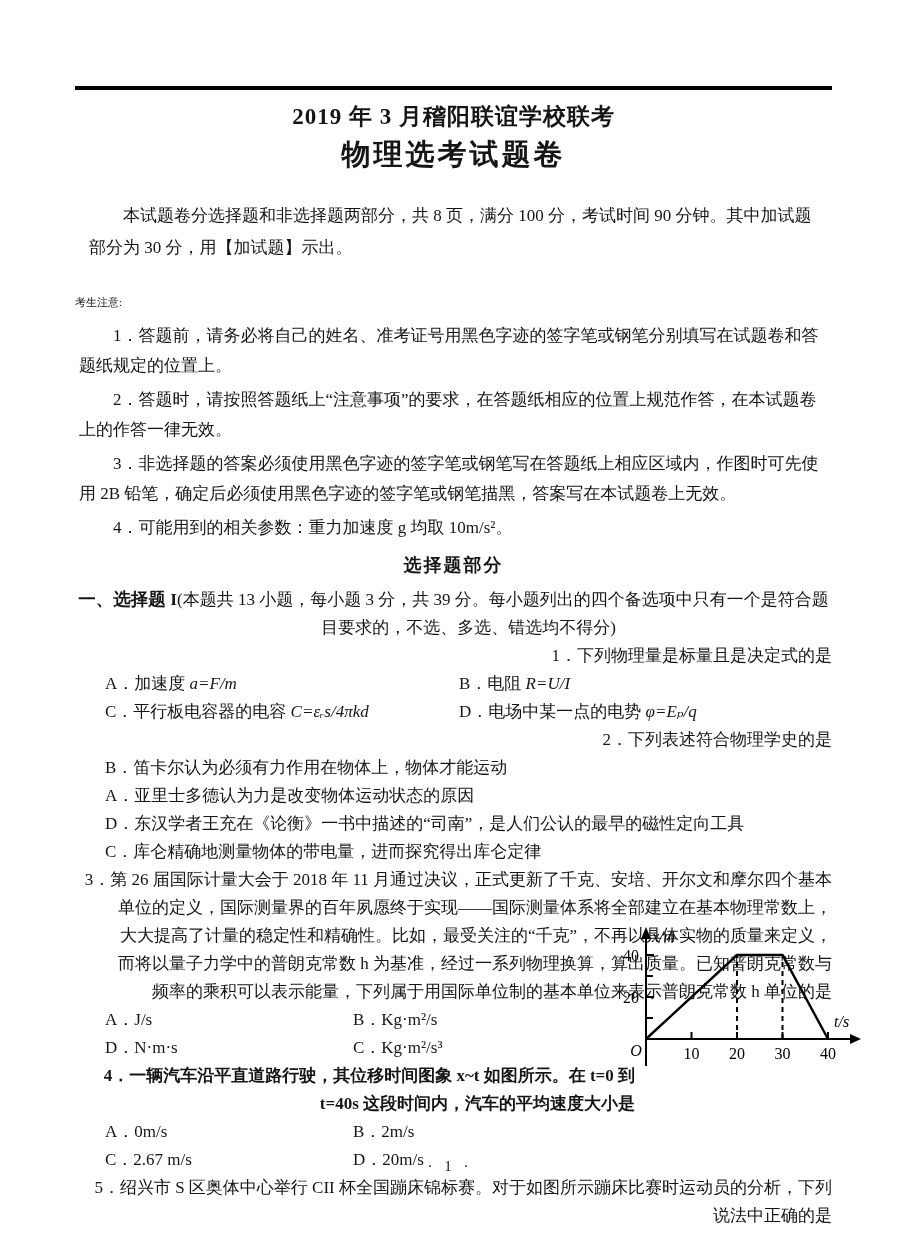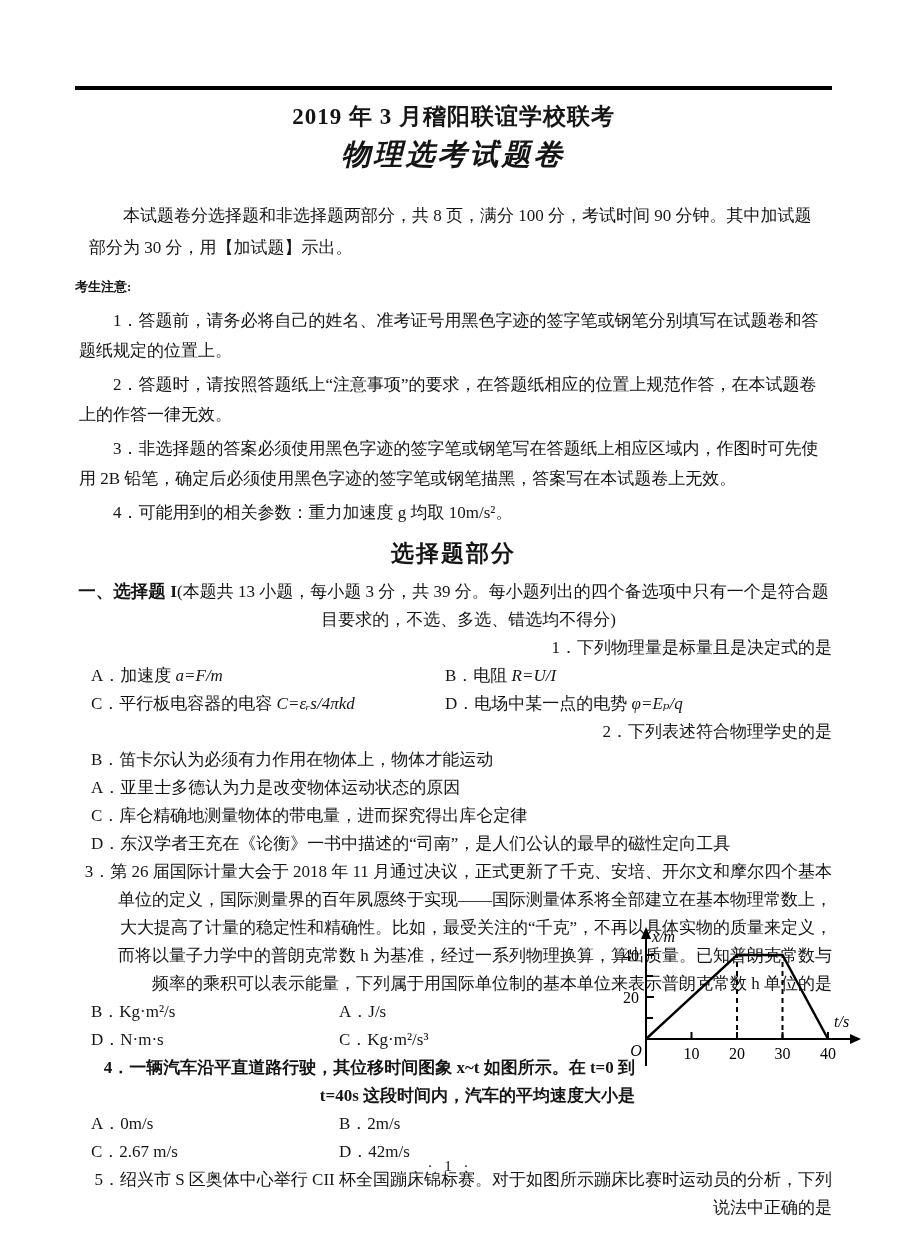--- a/index.html
+++ b/index.html
@@ -1,31 +1,31 @@
 <!DOCTYPE html>
 <html><head>
 <meta charset="utf-8">
 <style>
   html,body{margin:0;padding:0;background:#e8e8e8;}
   .page{position:relative;width:900px;height:1246px;margin:0 auto;background:#ffffff;
         font-family:"Liberation Serif","DejaVu Serif",serif;color:#151515;overflow:hidden;}
   .content{position:absolute;left:75px;top:0;width:757px;}
   .rule{border-top:4px solid #000;margin-top:86px;}
   .t1{text-align:center;font-size:23px;font-weight:700;margin:11px 0 2px;letter-spacing:1px;}
-  .t2{text-align:center;font-size:29px;font-weight:700;margin:3px 0 0;letter-spacing:3px;font-style:italic;}
+  .t2{text-align:center;font-size:29px;font-weight:700;margin:3px 0 0;letter-spacing:3px;}
   .intro{font-size:17px;line-height:32px;text-indent:2em;margin:25px 14px 0;}
-  .notice-head{font-size:13px;font-weight:700;margin:8px 0 0;line-height:30px;}
+  .notice-head{font-size:11px;font-weight:400;margin:23px 0 0;line-height:30px;}
   p.notice{font-size:17px;line-height:30px;text-indent:2em;margin:4px;}
-  .sec-head{text-align:center;font-size:23px;font-weight:700;margin:10px 0 8px;letter-spacing:2px;}
+  .sec-head{text-align:center;font-size:18px;font-weight:700;margin:10px 0 8px;letter-spacing:2px;}
   .part-lead{font-size:17px;line-height:28px;margin:0;padding-left:30px;text-indent:-30px;text-align:center;}
   .part-lead b{font-size:17.5px;}
   .qtext{font-size:17px;line-height:28px;margin:0;padding-left:30px;text-indent:-30px;text-align:right;}
   .qtext .qnum{display:inline-block;width:30px;text-indent:0;}
   .narrow{width:530px;font-weight:bold;}
-  .options{margin-left:16px;font-size:17px;line-height:28px;}
+  .options{margin-left:30px;font-size:17px;line-height:28px;}
   .grid2a{display:grid;grid-template-columns:354px 1fr;}
   .grid2b{display:grid;grid-template-columns:248px 1fr;width:520px;}
   .opt i{font-style:italic;}
   .chart{position:absolute;left:612px;top:924px;width:252px;height:148px;}
   .pagenum{position:absolute;left:0;width:100%;top:1158px;text-align:center;font-size:15px;letter-spacing:4px;}
 </style>
 </head>
 <body>
 
 <div class="page">
@@ -56,42 +56,42 @@
         <div class="opt"><span>C．</span><span>平行板电容器的电容 </span><i>C=εᵣs/4πkd</i></div>
         <div class="opt"><span>D．</span><span>电场中某一点的电势 </span><i>φ=Eₚ/q</i></div>
       </div>
     </div>
 
     <div class="question">
       <p class="qtext"><span class="qnum">2．</span><span>下列表述符合物理学史的是</span></p>
       <div class="options">
         <div class="opt"><span>B．</span><span>笛卡尔认为必须有力作用在物体上，物体才能运动</span></div>
         <div class="opt"><span>A．</span><span>亚里士多德认为力是改变物体运动状态的原因</span></div>
+        <div class="opt"><span>D．</span><span>东汉学者王充在《论衡》一书中描述的“司南”，是人们公认的最早的磁性定向工具</span></div>
         <div class="opt"><span>C．</span><span>库仑精确地测量物体的带电量，进而探究得出库仑定律</span></div>
-        <div class="opt"><span>D．</span><span>东汉学者王充在《论衡》一书中描述的“司南”，是人们公认的最早的磁性定向工具</span></div>
       </div>
     </div>
 
     <div class="question">
       <p class="qtext"><span class="qnum">3．</span><span>第 26 届国际计量大会于 2018 年 11 月通过决议，正式更新了千克、安培、开尔文和摩尔四个基本单位的定义，国际测量界的百年夙愿终于实现——国际测量体系将全部建立在基本物理常数上，大大提高了计量的稳定性和精确性。比如，最受关注的“千克”，不再以具体实物的质量来定义，而将以量子力学中的普朗克常数 h 为基准，经过一系列物理换算，算出质量。已知普朗克常数与频率的乘积可以表示能量，下列属于用国际单位制的基本单位来表示普朗克常数 h 单位的是</span></p>
       <div class="options grid2b">
+        <div class="opt"><span>A．</span><span>J/s</span></div>
         <div class="opt"><span>B．</span><span>Kg·m²/s</span></div>
-        <div class="opt"><span>A．</span><span>J/s</span></div>
         <div class="opt"><span>D．</span><span>N·m·s</span></div>
         <div class="opt"><span>C．</span><span>Kg·m²/s³</span></div>
       </div>
     </div>
 
     <div class="question">
       <p class="qtext narrow"><span class="qnum">4．</span><span>一辆汽车沿平直道路行驶，其位移时间图象 x~t 如图所示。在 t=0 到 t=40s 这段时间内，汽车的平均速度大小是</span></p>
       <div class="options grid2b">
         <div class="opt"><span>A．</span><span>0m/s</span></div>
         <div class="opt"><span>B．</span><span>2m/s</span></div>
         <div class="opt"><span>C．</span><span>2.67 m/s</span></div>
-        <div class="opt"><span>D．</span><span>42m/s</span></div>
+        <div class="opt"><span>D．</span><span>20m/s</span></div>
       </div>
     </div>
 
     <div class="question">
       <p class="qtext"><span class="qnum">5．</span><span>绍兴市 S 区奥体中心举行 CII 杯全国蹦床锦标赛。对于如图所示蹦床比赛时运动员的分析，下列说法中正确的是</span></p>
     </div>
 
   </div>
 
   <div class="chart">

